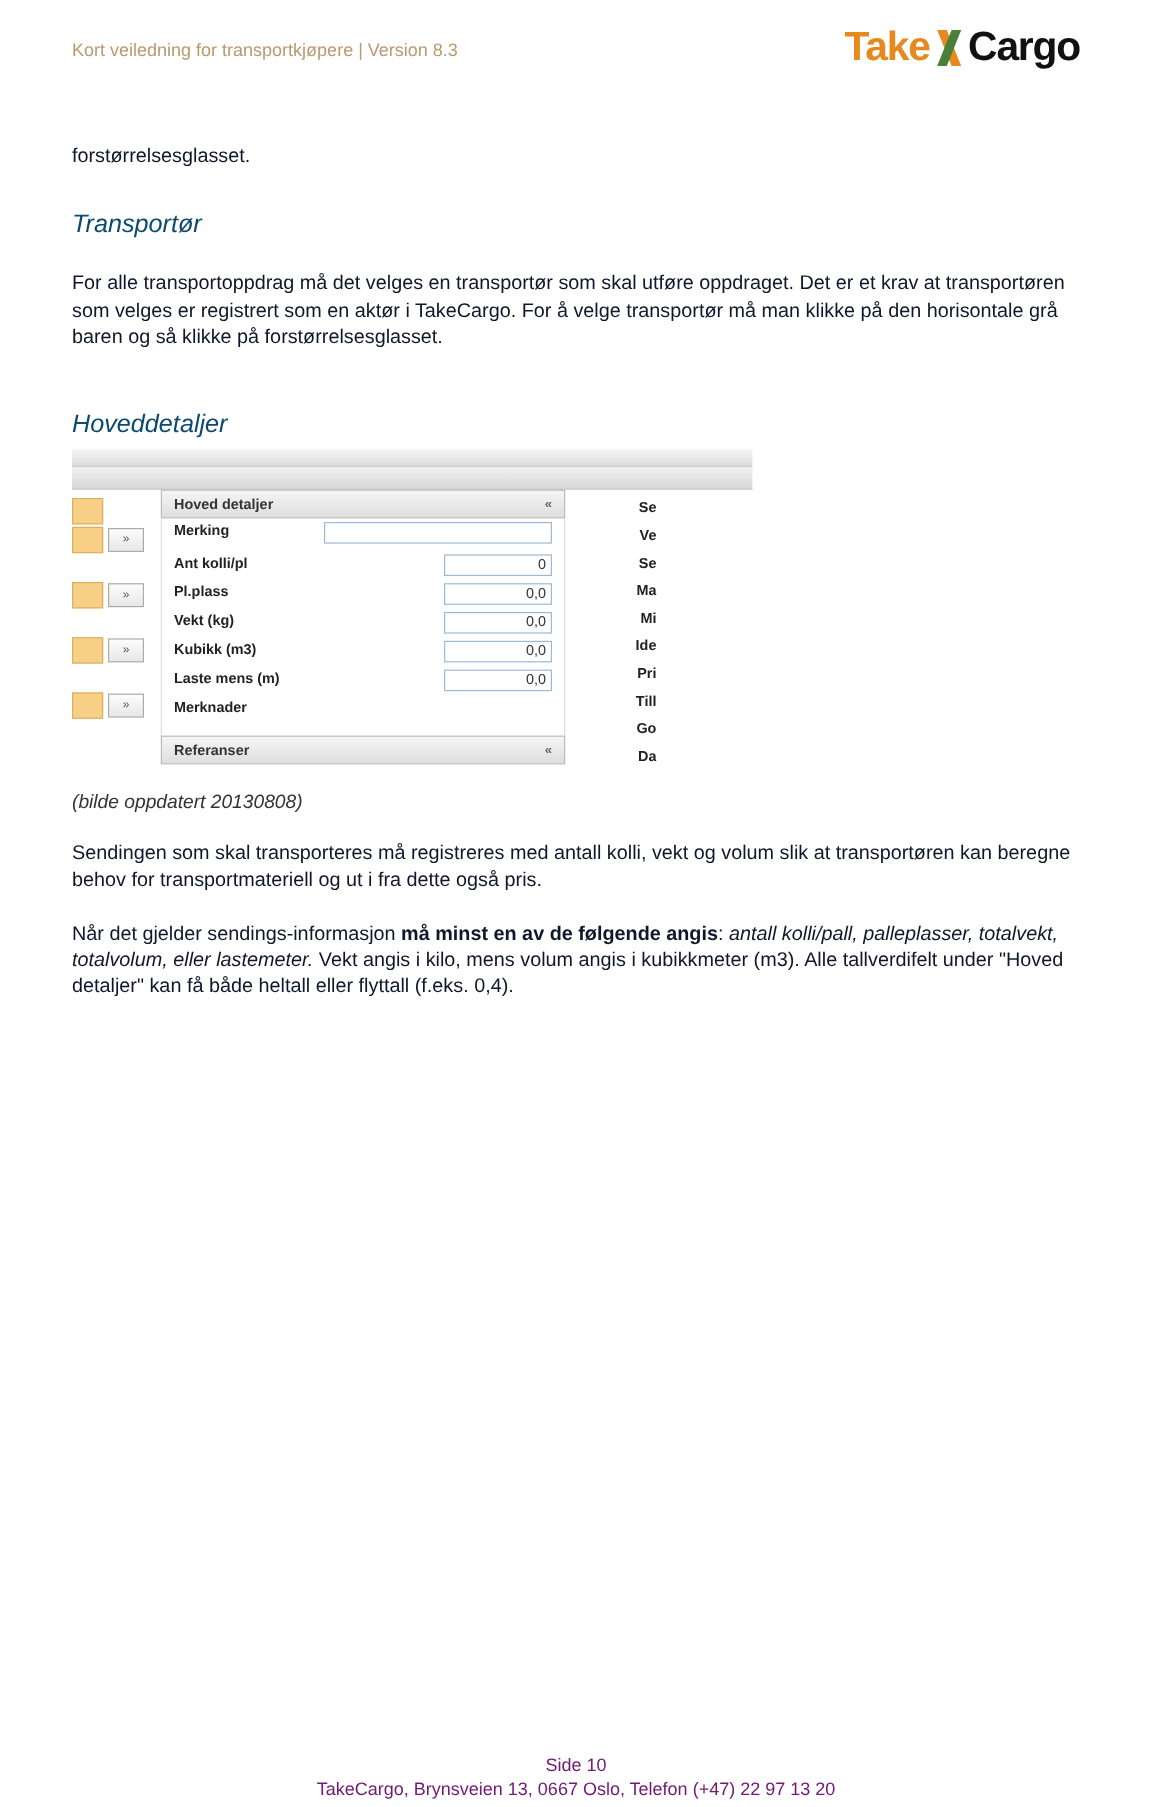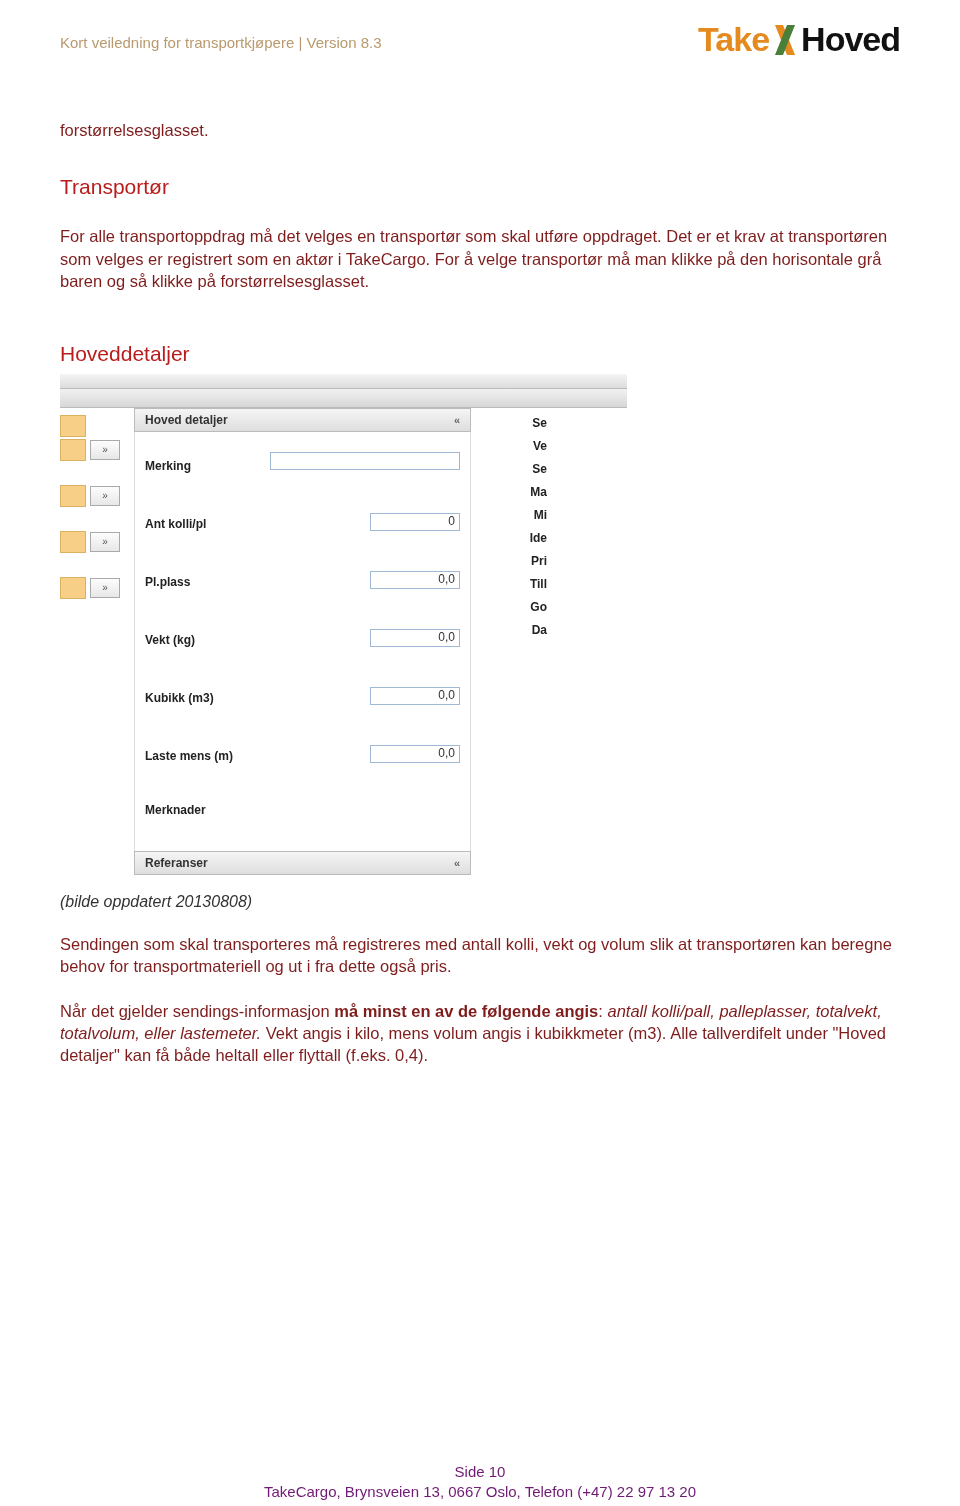--- a/index.html
+++ b/index.html
@@ -41,26 +41,27 @@
     height: 34px;
     margin: 0 2px;
     position: relative;
   }
   .logo .x-icon svg { width: 100%; height: 100%; }
   .logo .cargo { color: #111; }
   .body-text p {
     font-size: 16.5px;
     line-height: 1.35;
     margin: 0 0 22px 0;
-    color: #7f1d1d;
+    color: #0f172a;
   }
   .body-text .word1 { margin-bottom: 34px; }
   .h2-blue {
-    color: #b91c1c;
+    color: #0c4a6e;
     font-size: 21px;
+    font-style: italic;
     margin: 10px 0 26px 0;
   }
   .h2-blue.mt { margin-top: 50px; margin-bottom: 8px; }
   .caption {
     font-style: italic;
     font-size: 16px;
     margin: 18px 0 22px 0;
   }
   .bold-inline { font-weight: bold; }
   .italic-inline { font-style: italic; }
@@ -124,24 +125,24 @@
     background: linear-gradient(#f5f5f5, #dedede);
     border: 1px solid #bbb;
     padding: 4px 10px;
     font-size: 12px;
     font-weight: bold;
     color: #333;
   }
   .chev { color: #666; font-size: 11px; }
   .form-row {
     display: flex;
-    align-items: flex-end;
+    align-items: flex-start;
     border-left: 1px solid #ddd;
     border-right: 1px solid #ddd;
-    padding: 20px 10px;
+    padding: 3px 10px;
     font-size: 12px;
   }
   .form-row .fl {
     width: 150px;
     font-weight: bold;
     color: #222;
   }
   .form-row .fi {
     flex: 1;
     text-align: right;
@@ -192,21 +193,21 @@
   <div class="header">
     <div class="header-left">Kort veiledning for transportkjøpere | Version 8.3</div>
     <div class="logo">
       <span class="take">Take</span>
       <span class="x-icon">
         <svg viewBox="0 0 28 34">
           <polygon points="4,2 12,2 24,32 16,32" fill="#e58a1e"></polygon>
           <polygon points="16,2 24,2 12,32 4,32" fill="#4a7f3a"></polygon>
         </svg>
       </span>
-      <span class="cargo">Hoved</span>
+      <span class="cargo">Cargo</span>
     </div>
   </div>
 
   <div class="body-text">
     <p class="word1">forstørrelsesglasset.</p>
 
     <div class="h2-blue">Transportør</div>
     <p>For alle transportoppdrag må det velges en transportør som skal utføre oppdraget. Det er et krav at transportøren som velges er registrert som en aktør i TakeCargo. For å velge transportør må man klikke på den horisontale grå baren og så klikke på forstørrelsesglasset.</p>
 
     <div class="h2-blue mt">Hoveddetaljer</div>

